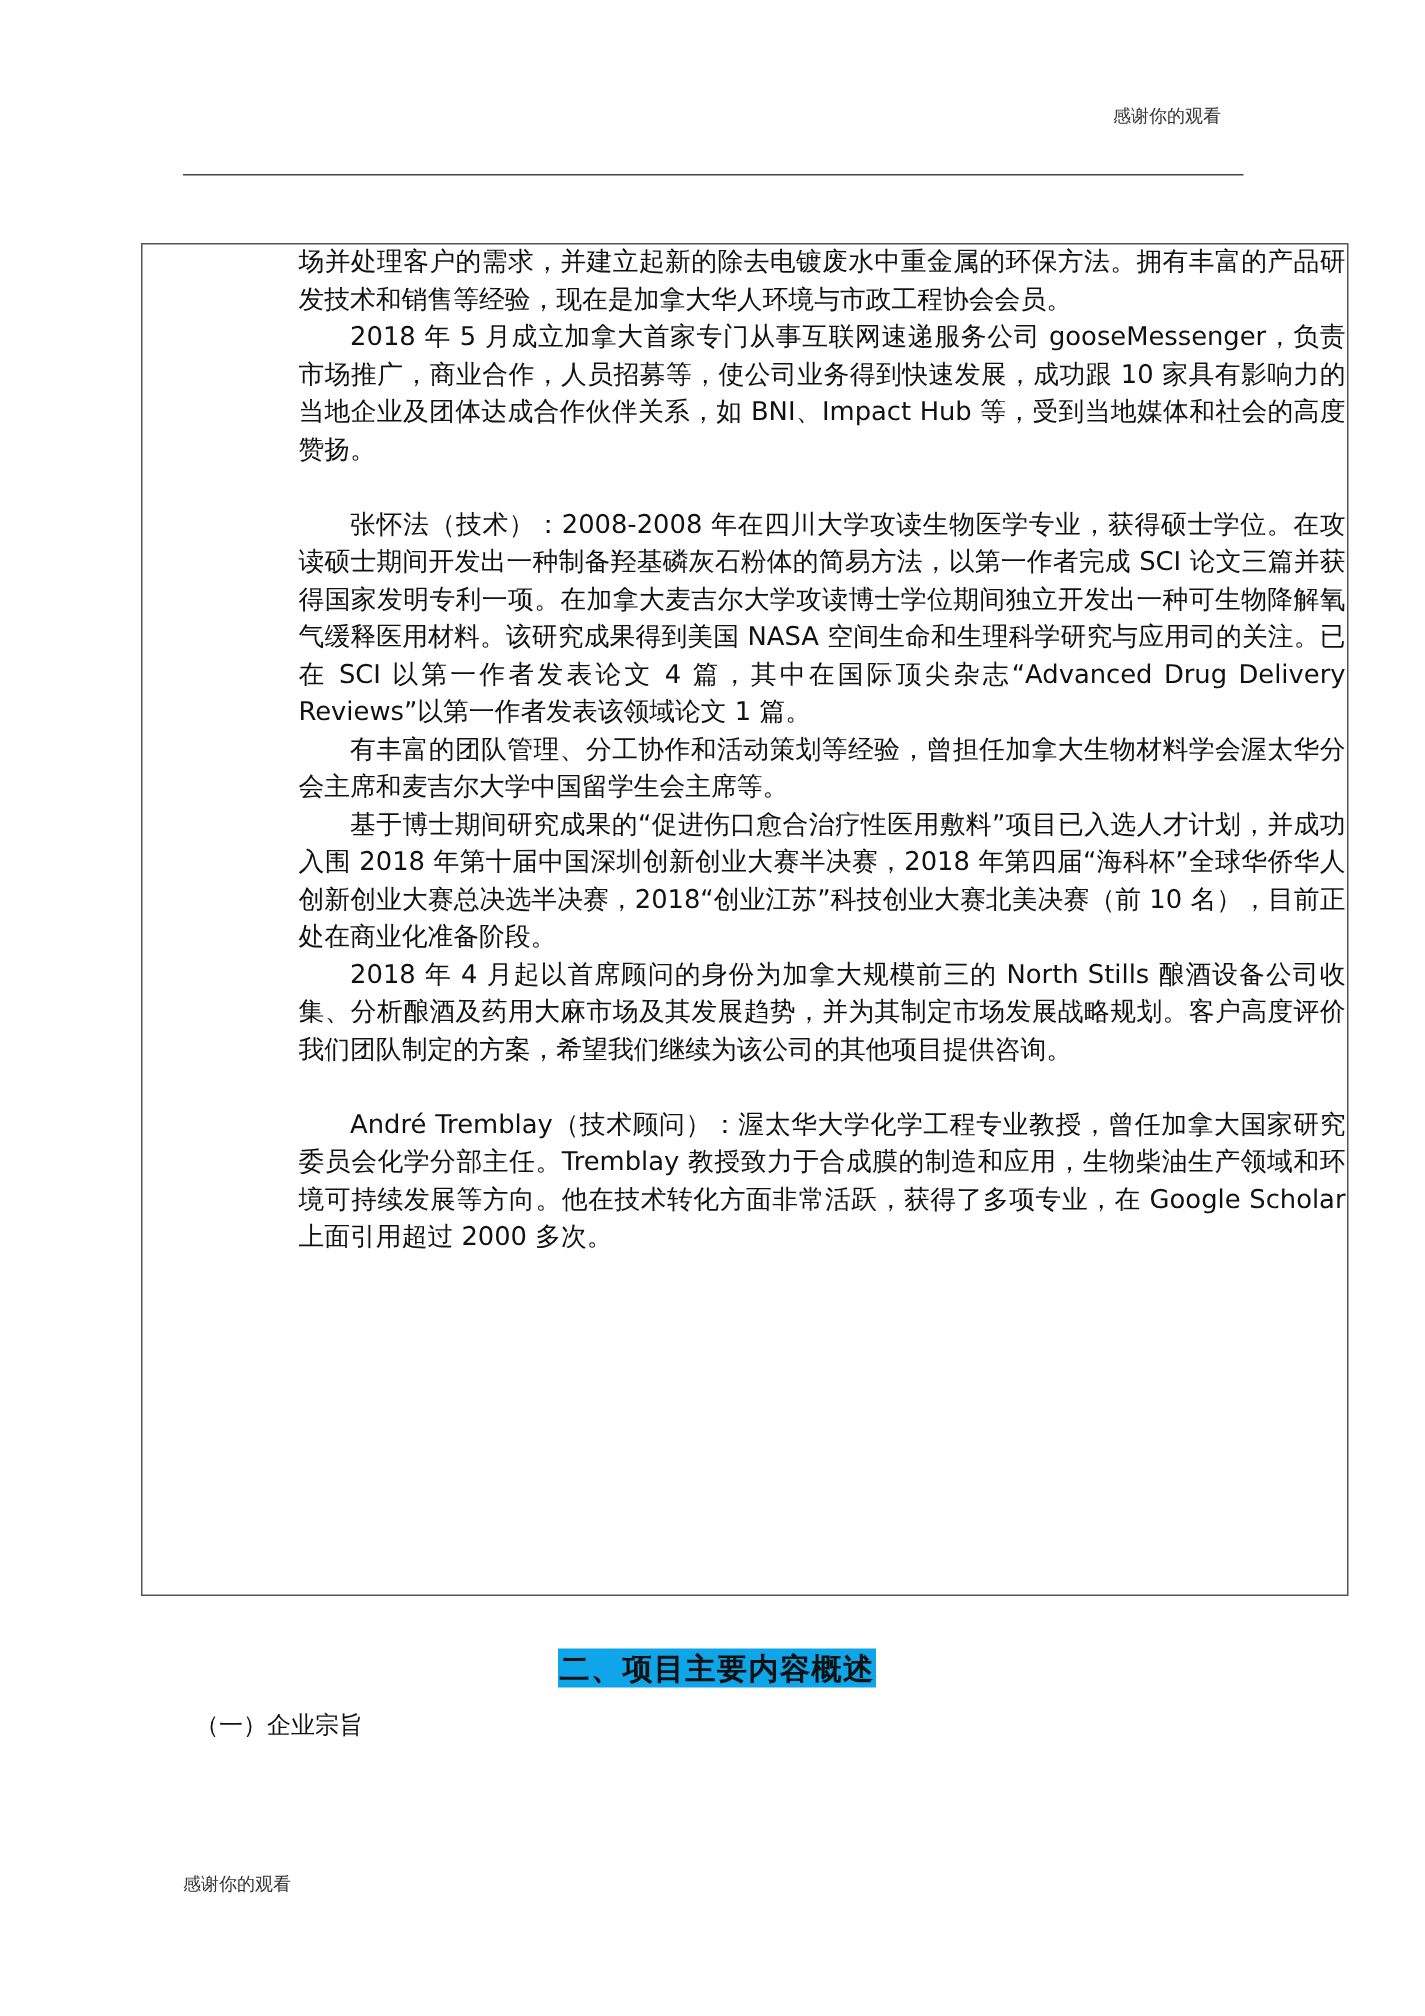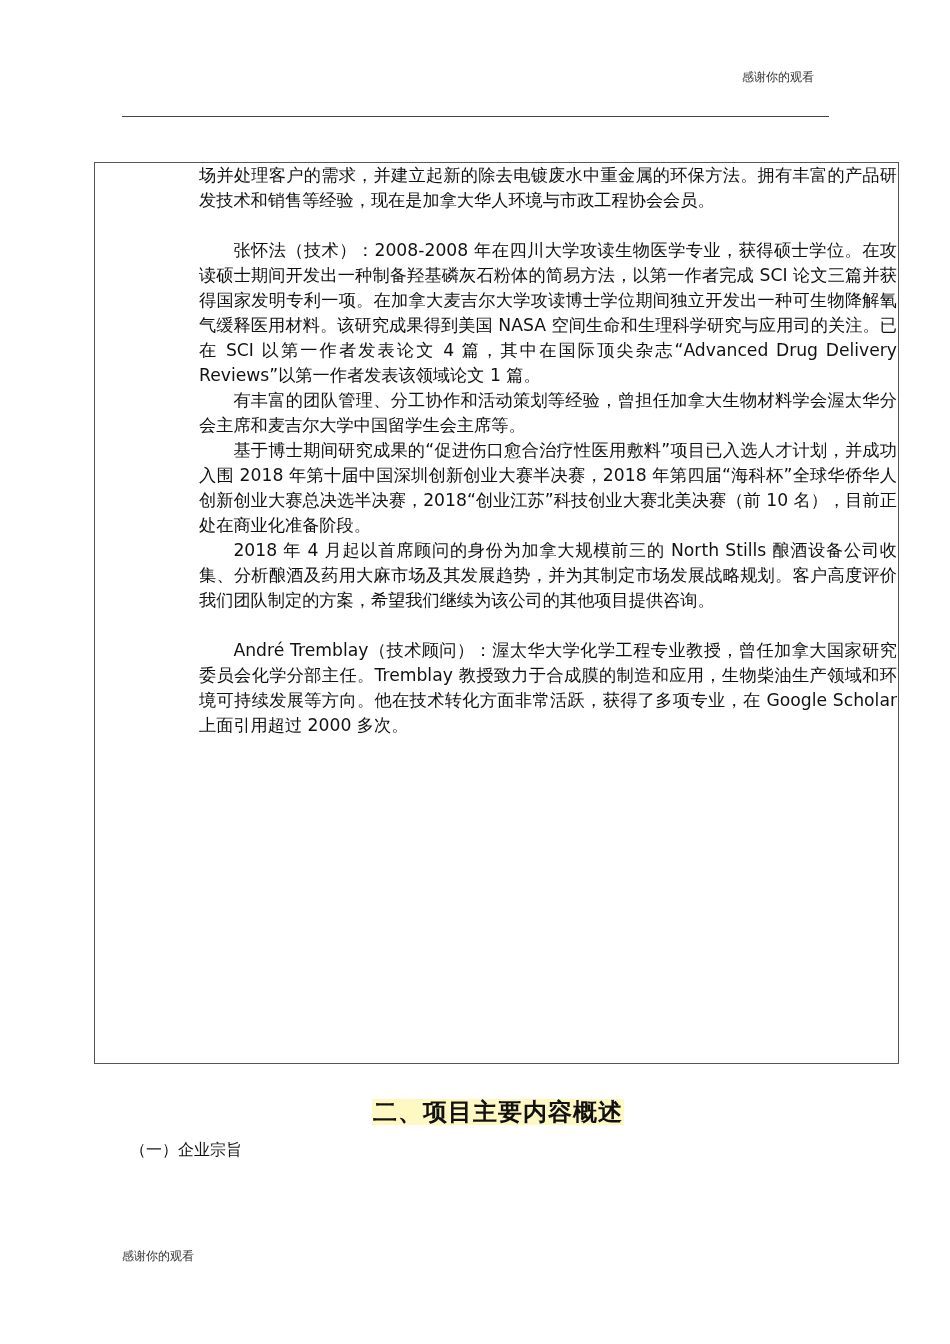--- a/index.html
+++ b/index.html
@@ -9,38 +9,39 @@
                  font-family: "DejaVu Serif", "Liberation Serif", serif; color: #333; }
   .header-rule { position: absolute; top: 116px; left: 122px; width: 707px; height: 0;
                  border-top: 1.5px solid #444; }
   .box { position: absolute; top: 162px; left: 72px; width: 805px; height: 902px;
          border: 1px solid #555; border-bottom: 1.5px solid #555; box-sizing: border-box; margin-left: 22px; }
   .box-content { position: absolute; top: 0; left: 104px; width: 698px; }
   .para { font-size: 17.2px; line-height: 25px; margin: 0; text-align: justify;
           text-indent: 2em; letter-spacing: 0; }
   .para.noindent { text-indent: 0; }
   .gap { height: 25px; }
-  .section-title { position: absolute; top: 1099px; left: 372px; font-size: 24px;
-                   font-weight: bold; background: #fef9c3; padding: 0 1px; line-height: 26px;
+  .section-title { position: absolute; top: 1099px; left: 372px; font-size: 20px;
+                   font-weight: bold; background: #0ea5e9; padding: 0 1px; line-height: 26px;
                    letter-spacing: 1px; }
   .subsection { position: absolute; top: 1137px; left: 130px; font-size: 16px; line-height: 26px; }
   .footer-text { position: absolute; top: 1248px; left: 122px; font-size: 12px;
                  font-family: "DejaVu Serif", "Liberation Serif", serif; color: #333; }
 </style>
 </head>
 <body>
 
 <div>
   <div class="header-text">感谢你的观看</div>
   <div class="header-rule"></div>
 </div>
 
 <div class="box">
   <div class="box-content">
     <p class="para noindent">场并处理客户的需求，并建立起新的除去电镀废水中重金属的环保方法。拥有丰富的产品研发技术和销售等经验，现在是加拿大华人环境与市政工程协会会员。</p>
+    <p class="para">2018 年 5 月成立加拿大首家专门从事互联网速递服务公司 gooseMessenger，负责市场推广，商业合作，人员招募等，使公司业务得到快速发展，成功跟 10 家具有影响力的当地企业及团体达成合作伙伴关系，如 BNI、Impact Hub 等，受到当地媒体和社会的高度赞扬。</p>
     <div class="gap"></div>
     <p class="para">张怀法（技术）：2008-2008 年在四川大学攻读生物医学专业，获得硕士学位。在攻读硕士期间开发出一种制备羟基磷灰石粉体的简易方法，以第一作者完成 SCI 论文三篇并获得国家发明专利一项。在加拿大麦吉尔大学攻读博士学位期间独立开发出一种可生物降解氧气缓释医用材料。该研究成果得到美国 NASA 空间生命和生理科学研究与应用司的关注。已在 SCI 以第一作者发表论文 4 篇，其中在国际顶尖杂志“Advanced Drug Delivery Reviews”以第一作者发表该领域论文 1 篇。</p>
     <p class="para">有丰富的团队管理、分工协作和活动策划等经验，曾担任加拿大生物材料学会渥太华分会主席和麦吉尔大学中国留学生会主席等。</p>
     <p class="para">基于博士期间研究成果的“促进伤口愈合治疗性医用敷料”项目已入选人才计划，并成功入围 2018 年第十届中国深圳创新创业大赛半决赛，2018 年第四届“海科杯”全球华侨华人创新创业大赛总决选半决赛，2018“创业江苏”科技创业大赛北美决赛（前 10 名），目前正处在商业化准备阶段。</p>
     <p class="para">2018 年 4 月起以首席顾问的身份为加拿大规模前三的 North Stills 酿酒设备公司收集、分析酿酒及药用大麻市场及其发展趋势，并为其制定市场发展战略规划。客户高度评价我们团队制定的方案，希望我们继续为该公司的其他项目提供咨询。</p>
     <div class="gap"></div>
     <p class="para">André Tremblay（技术顾问）：渥太华大学化学工程专业教授，曾任加拿大国家研究委员会化学分部主任。Tremblay 教授致力于合成膜的制造和应用，生物柴油生产领域和环境可持续发展等方向。他在技术转化方面非常活跃，获得了多项专业，在 Google Scholar 上面引用超过 2000 多次。</p>
     <div class="gap"></div>
   </div>
 </div>

